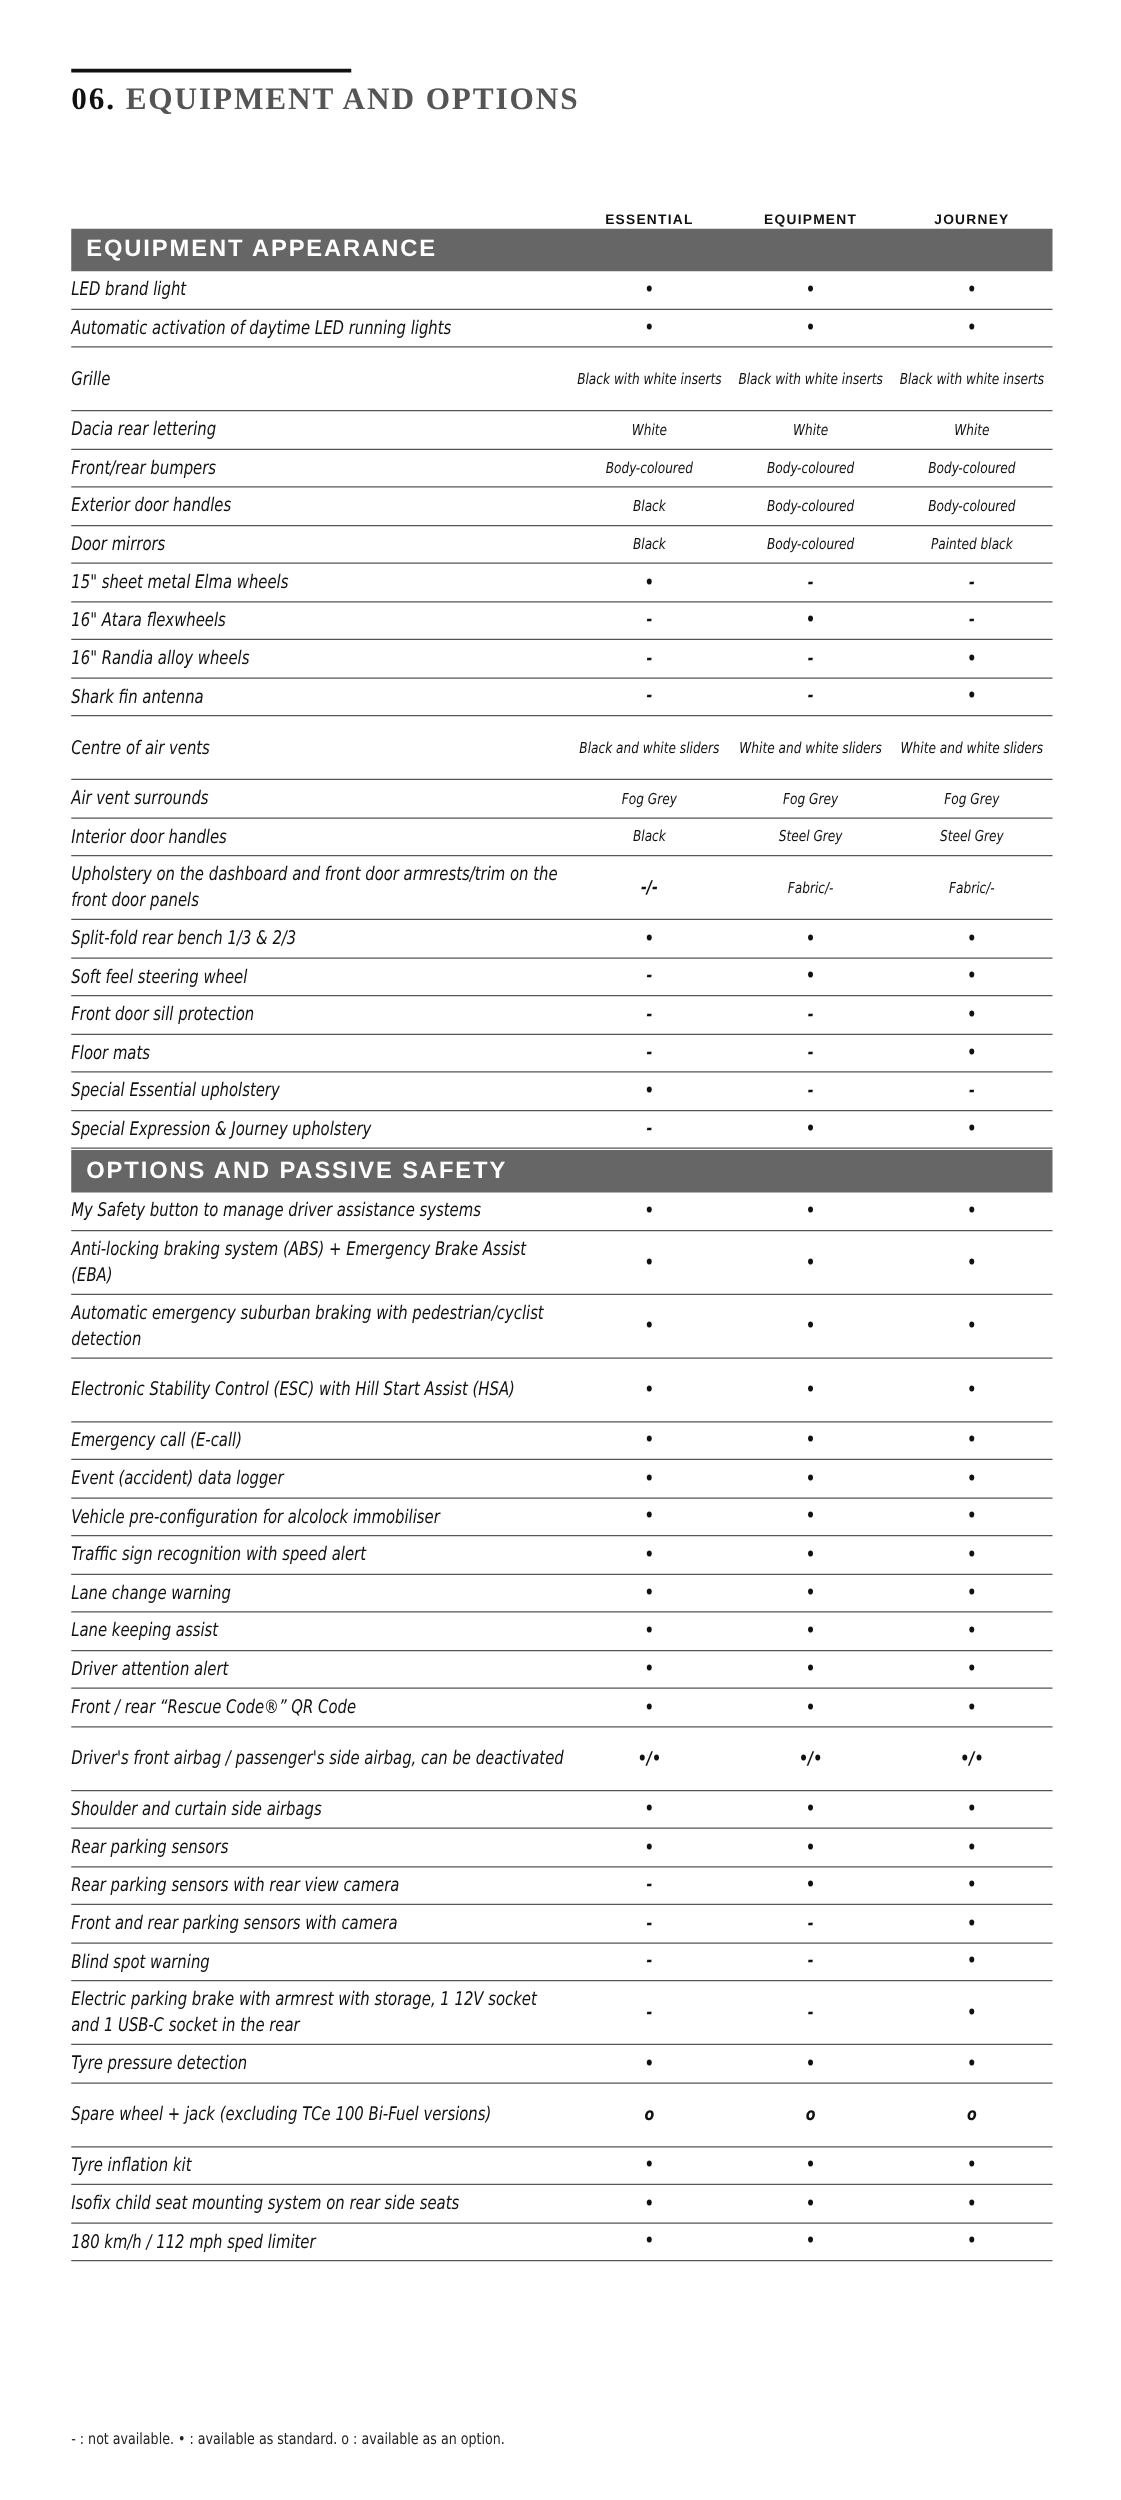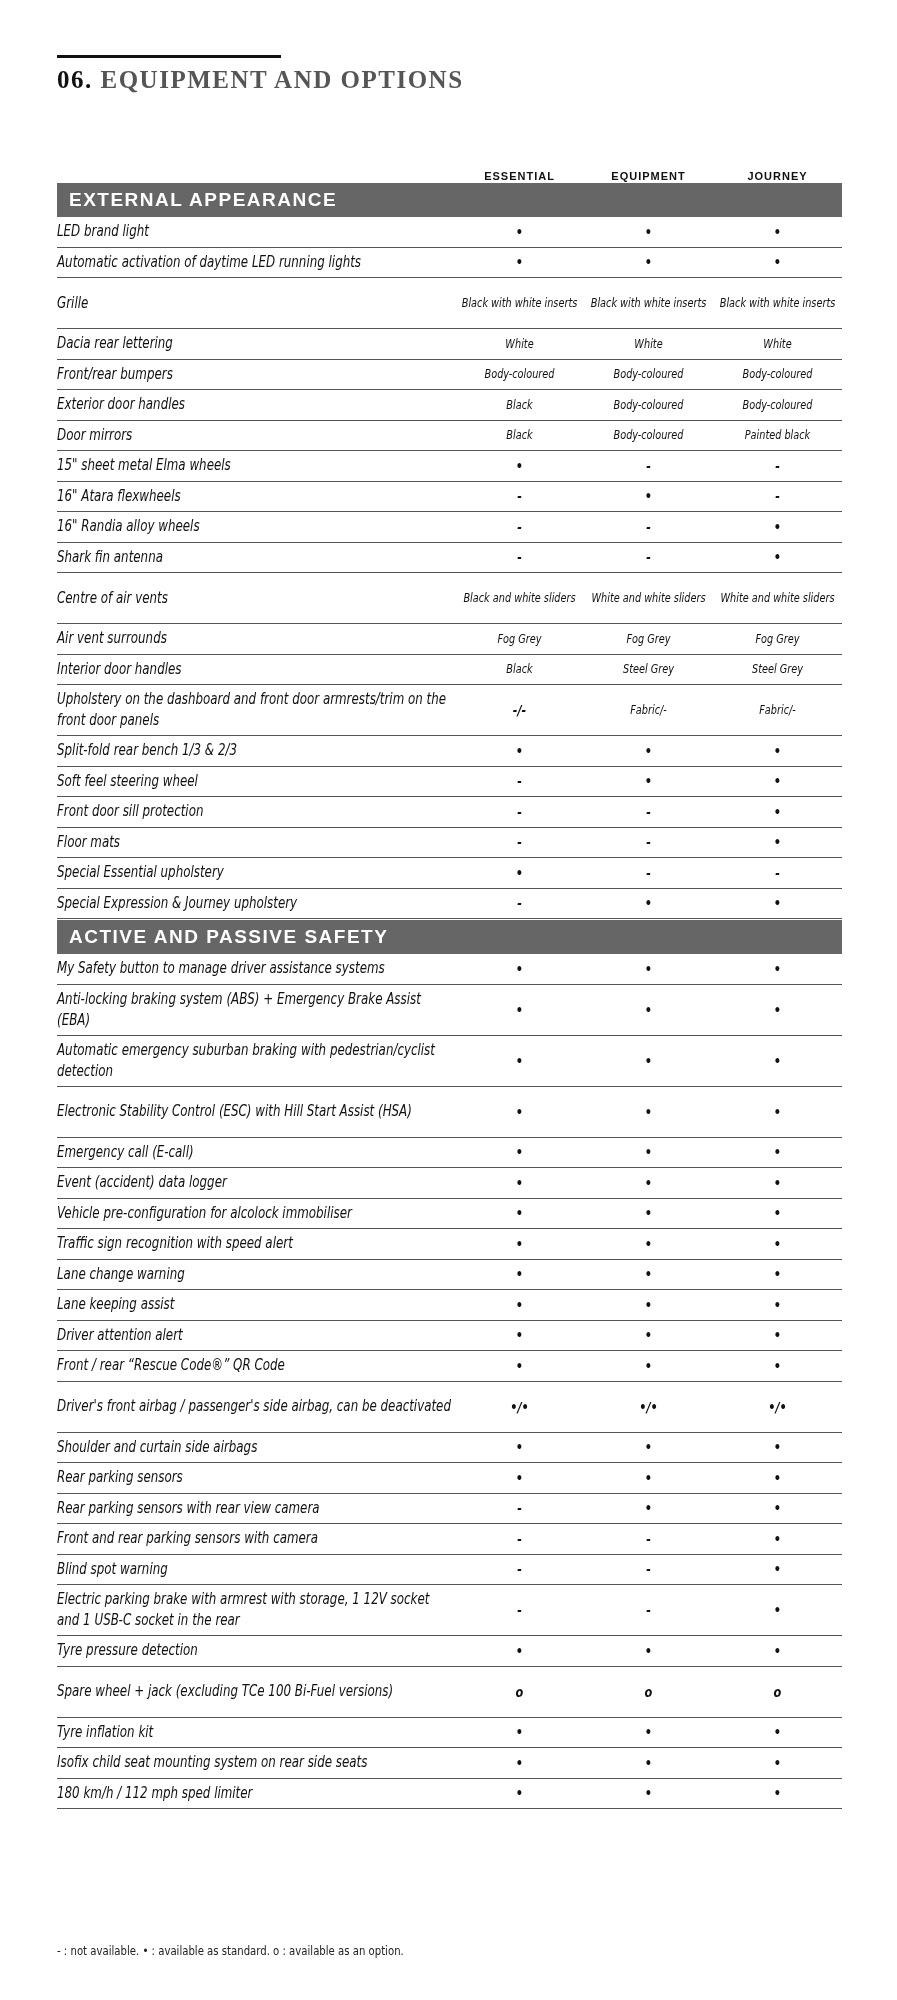--- a/index.html
+++ b/index.html
@@ -33,21 +33,21 @@
   </div>
 
   <div class="table" id="equip-table">
     <div class="colheads">
       <div class="spacer"></div>
       <div class="ch">ESSENTIAL</div>
       <div class="ch">EQUIPMENT</div>
       <div class="ch">JOURNEY</div>
     </div>
     <div id="sections-container">
-        <div class="section-header">EXTERNAL APPEARANCE</div>
+        <div class="section-header">EQUIPMENT APPEARANCE</div>
         <div class="row">
           <div class="label">LED brand light</div>
           <div class="cell sym">•</div>
           <div class="cell sym">•</div>
           <div class="cell sym">•</div>
         </div>
         <div class="row">
           <div class="label">Automatic activation of daytime LED running lights</div>
           <div class="cell sym">•</div>
           <div class="cell sym">•</div>
@@ -160,21 +160,21 @@
           <div class="cell sym">•</div>
           <div class="cell sym">-</div>
           <div class="cell sym">-</div>
         </div>
         <div class="row">
           <div class="label">Special Expression &amp; Journey upholstery</div>
           <div class="cell sym">-</div>
           <div class="cell sym">•</div>
           <div class="cell sym">•</div>
         </div>
-        <div class="section-header">ACTIVE AND PASSIVE SAFETY</div>
+        <div class="section-header">OPTIONS AND PASSIVE SAFETY</div>
         <div class="row">
           <div class="label">My Safety button to manage driver assistance systems</div>
           <div class="cell sym">•</div>
           <div class="cell sym">•</div>
           <div class="cell sym">•</div>
         </div>
         <div class="row tall">
           <div class="label">Anti-locking braking system (ABS) + Emergency Brake Assist (EBA)</div>
           <div class="cell sym">•</div>
           <div class="cell sym">•</div>

